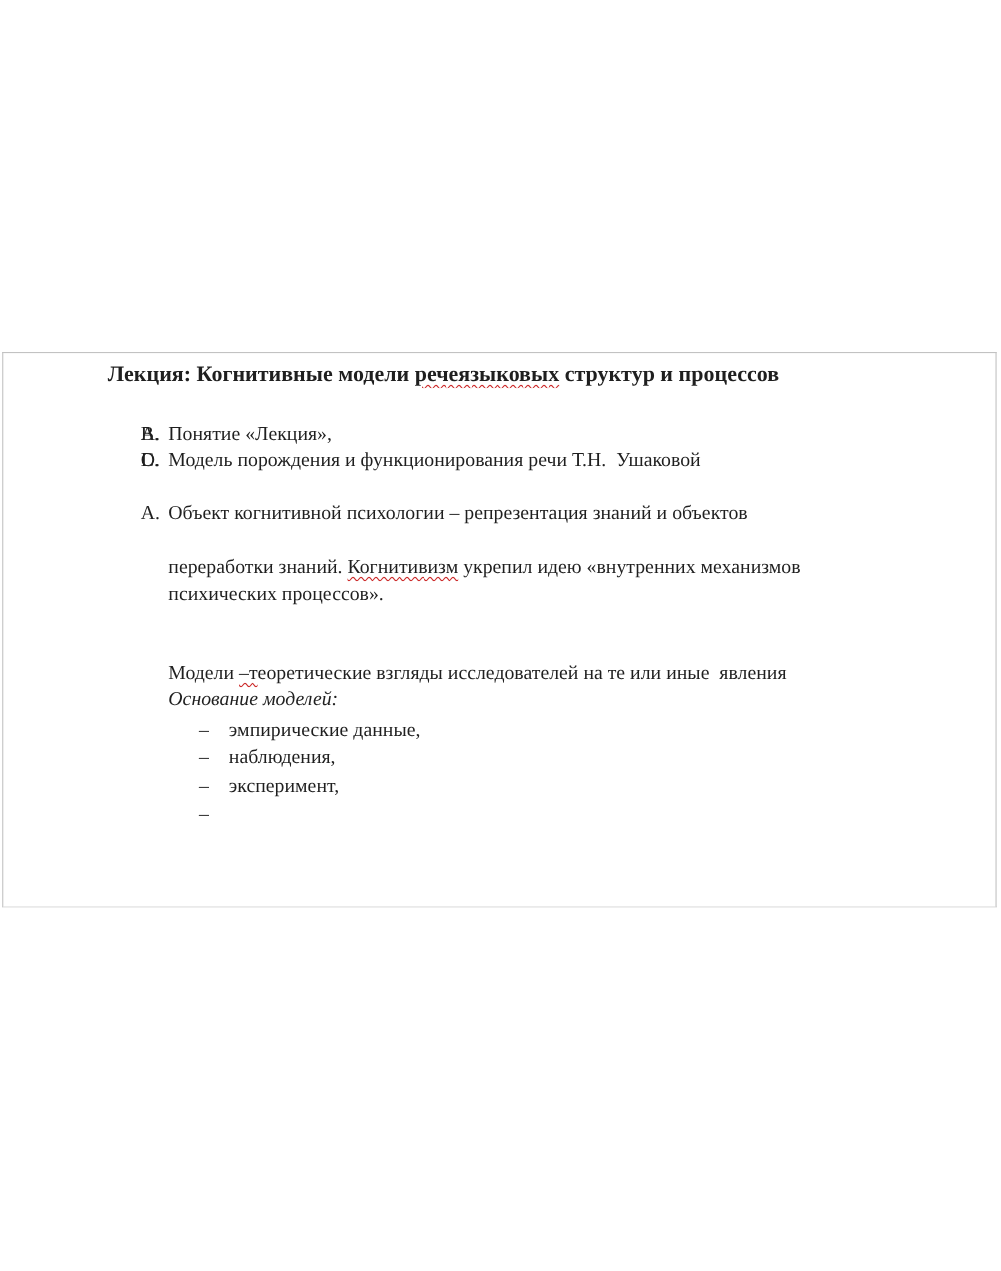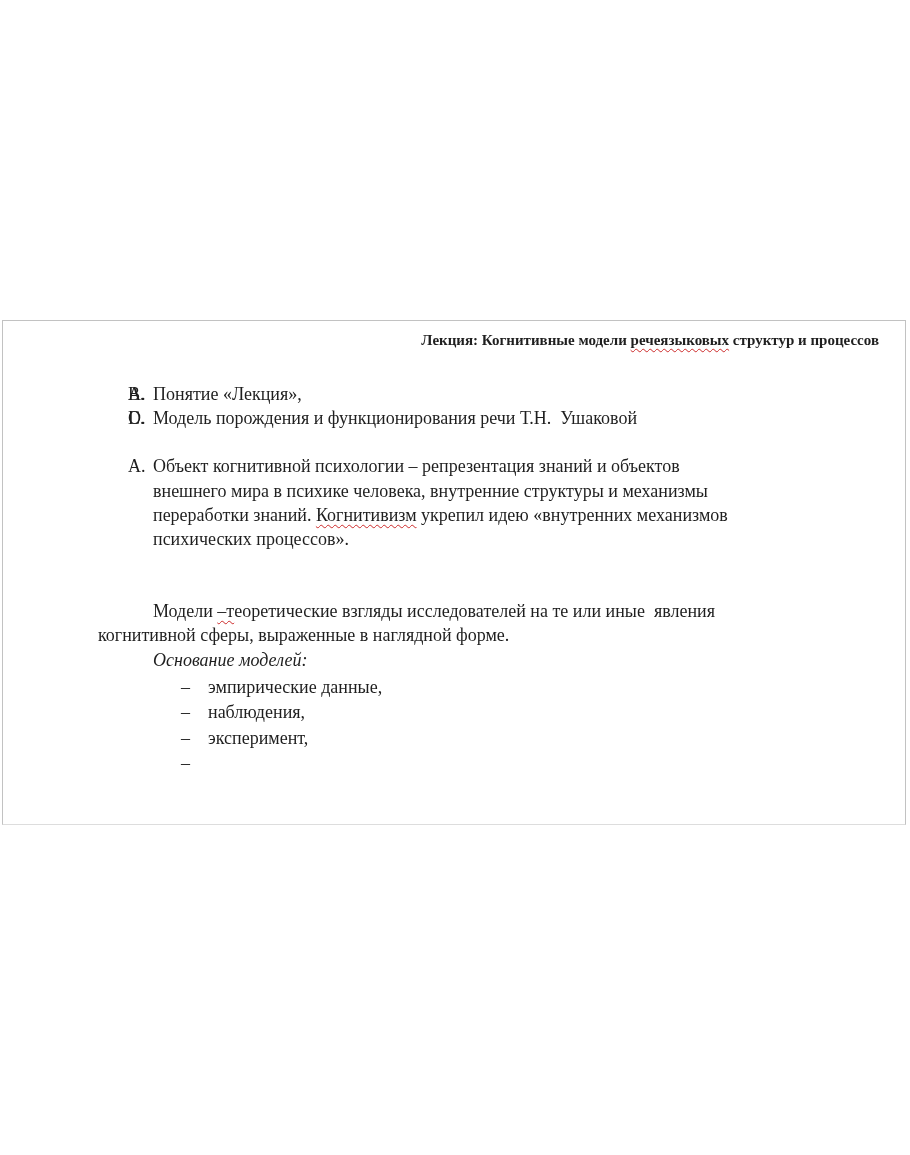--- a/index.html
+++ b/index.html
@@ -23,24 +23,24 @@
     width:904px; height:505px;
     box-sizing:border-box;
     background:#ffffff;
     border:1px solid var(--border);
     border-bottom-color:#dddddd;
     padding:7px 66px 0 95px;
     font-size:18px;
     line-height:24.2px;
   }
   .title{
-    font-size:15px;
+    font-size:20px;
     font-weight:700;
     line-height:24px;
-    text-align:right;
+    text-align:left;
     margin:0 -40px 0 0;
     white-space:nowrap;
   }
   .spacer-lg{height:30px;}
   .spacer{height:24px;}
   .plan-label{line-height:24.2px;}
   .li{position:relative;padding-left:55px;}
   .li .marker{position:absolute;left:30px;top:0;}
   .indent-para{text-indent:55px;margin-top:48px;}
   .basis{padding-left:55px;font-style:italic;}
@@ -79,24 +79,24 @@
     <div class="li">
       <span class="marker">D.</span>
       <span><span>Модель порождения и функционирования речи Т.Н.&nbsp; Ушаковой</span></span>
     </div>
   </div>
 
   <div class="spacer"></div>
 
   <div class="li">
     <span class="marker">A.</span>
-    <span><span>Объект когнитивной психологии – репрезентация знаний и объектов</span><br><span>внешнего мира в психике человека, внутренние структуры и механизмы</span><br><span>переработки знаний. </span><span class="misspell">Когнитивизм</span><span> укрепил идею «внутренних механизмов</span><br><span>психических процессов».</span></span>
+    <span><span>Объект когнитивной психологии – репрезентация знаний и объектов</span><br><br><span>переработки знаний. </span><span class="misspell">Когнитивизм</span><span> укрепил идею «внутренних механизмов</span><br><span>психических процессов».</span></span>
   </div>
 
-  <div class="indent-para"><span>Модели </span><span class="misspell">–т</span><span>еоретические взгляды исследователей на те или иные&nbsp; явления</span><br><span>когнитивной сферы, выраженные в наглядной форме.</span></div>
+  <div class="indent-para"><span>Модели </span><span class="misspell">–т</span><span>еоретические взгляды исследователей на те или иные&nbsp; явления</span><br></div>
 
   <div class="basis">Основание моделей:</div>
 
   <div class="bullets">
     <div class="bullet">
       <span class="dash">–</span>
       <span>эмпирические данные,</span>
     </div>
     <div class="bullet">
       <span class="dash">–</span>

